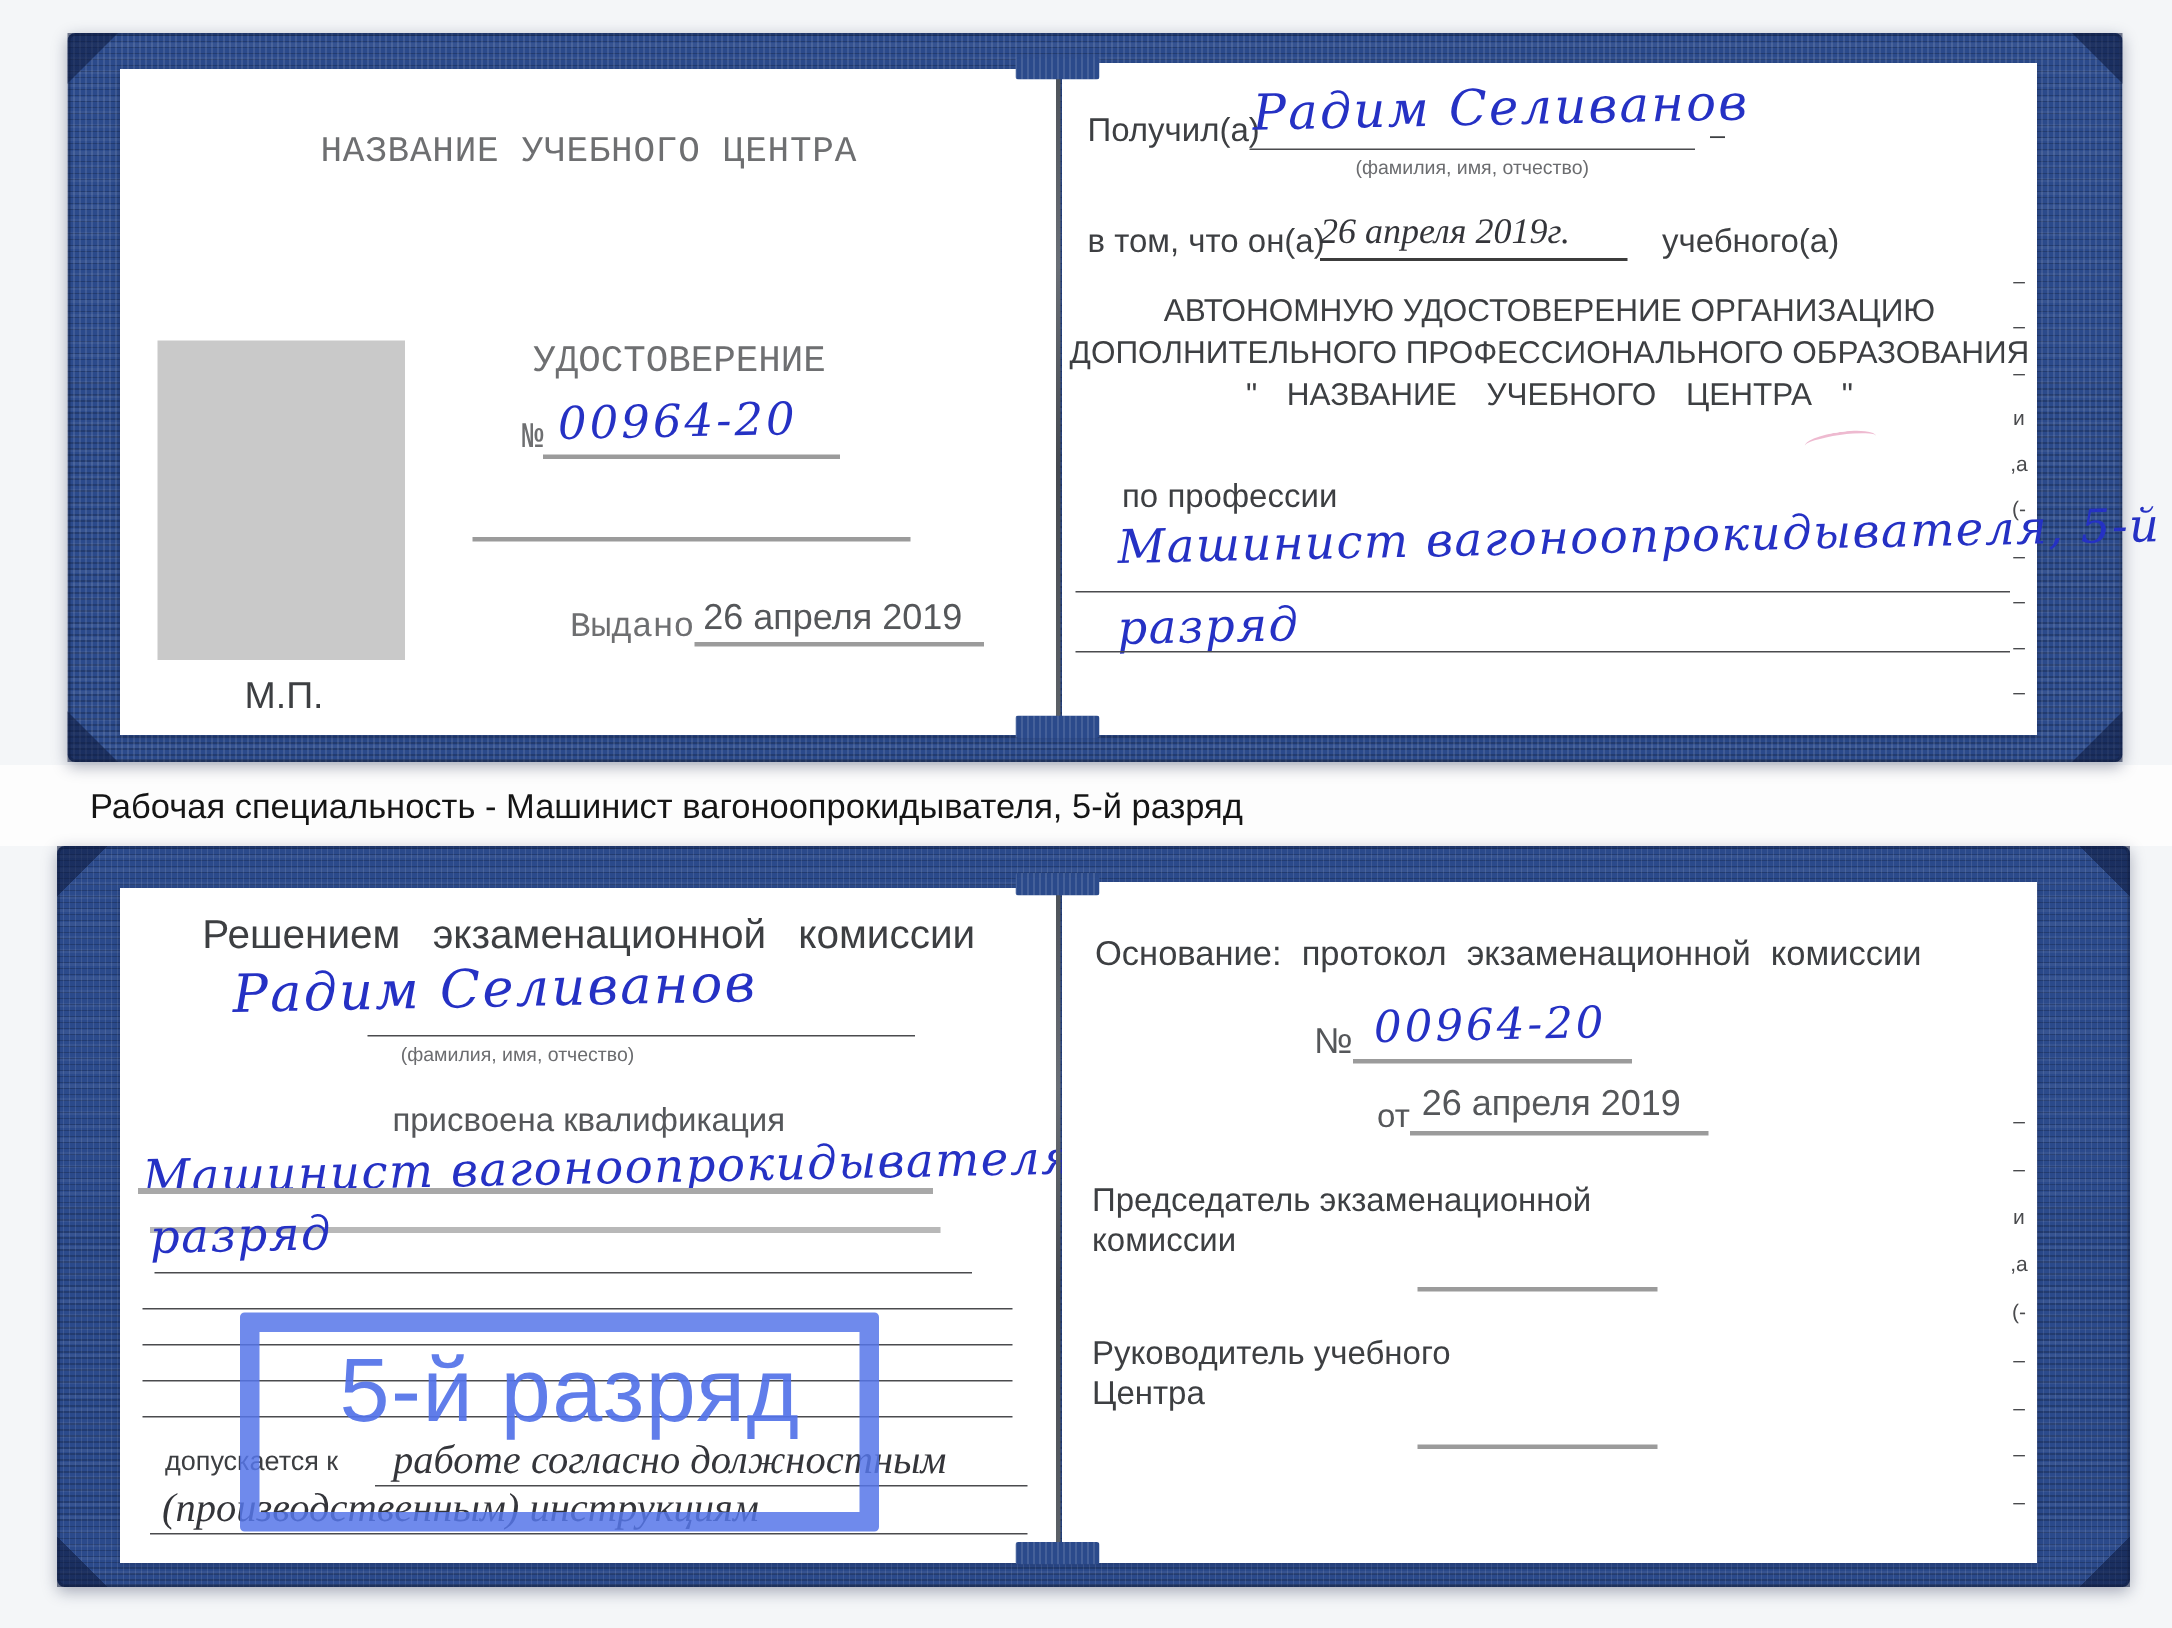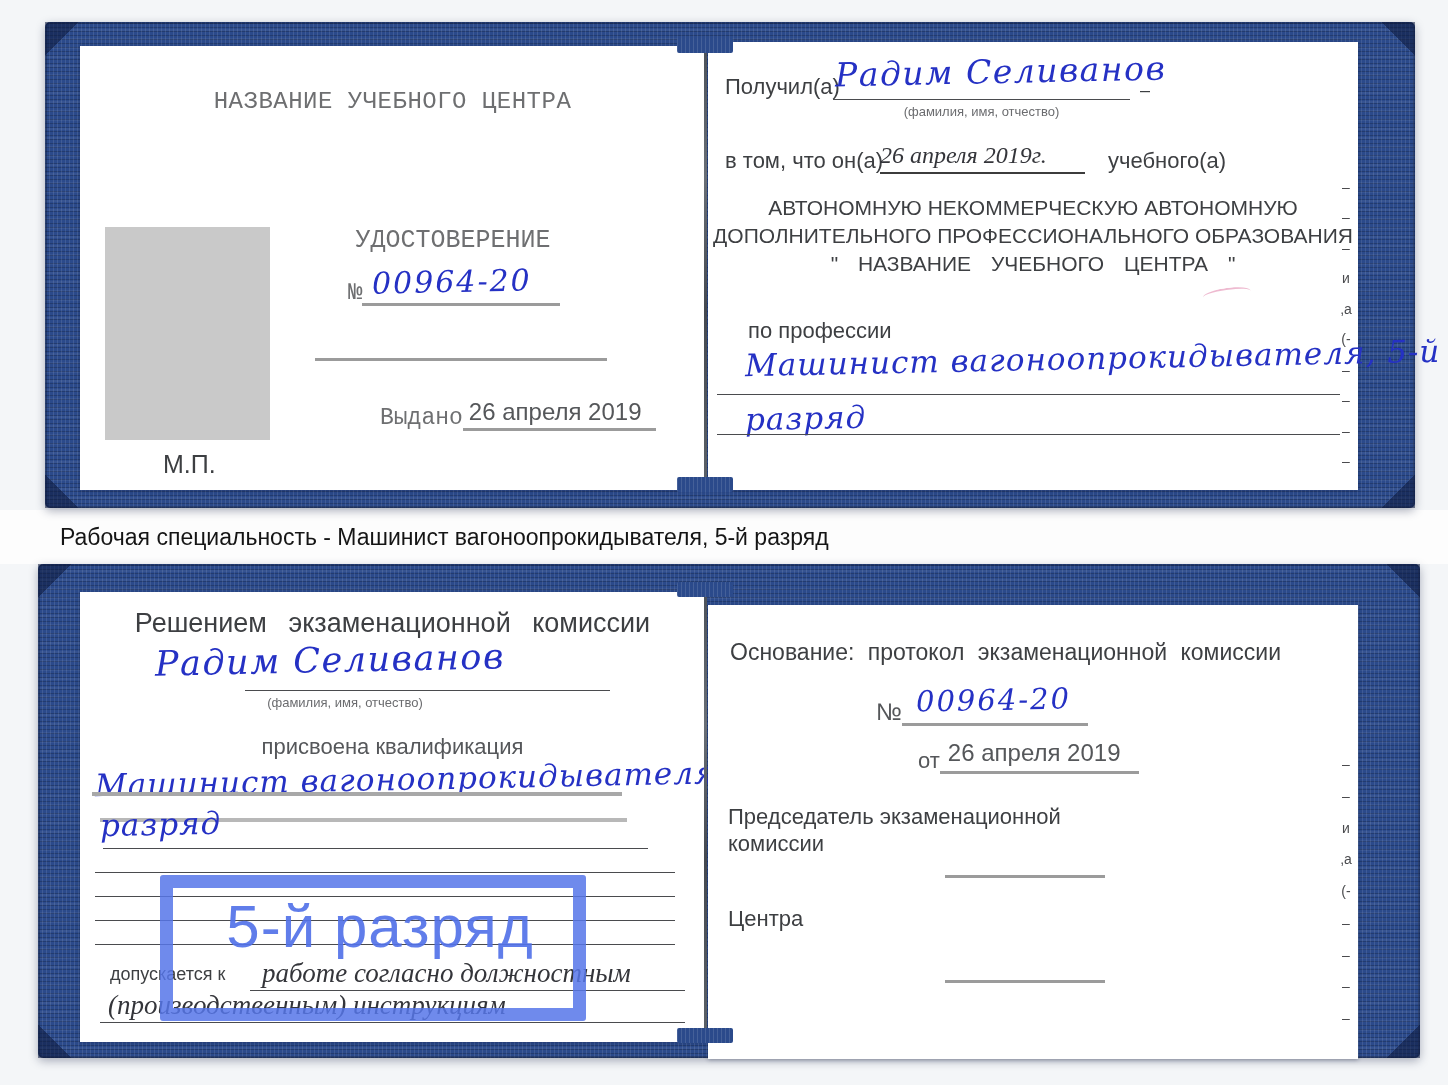--- a/index.html
+++ b/index.html
@@ -112,21 +112,21 @@
     <div class="abs" style="left:127px;top:10px;"><span class="hand" style="font-size:33px;letter-spacing:1.5px;">Радим Селиванов</span></div>
     <div class="ln ln-thin" style="left:125px;top:57px;width:297px;"></div>
     <div class="abs print-dark" style="left:432px;top:38px;font-size:18px;">–</div>
     <div class="abs hint" style="left:125px;top:62px;width:297px;">(фамилия, имя, отчество)</div>
 
     <div class="abs print-dark" style="left:17px;top:106px;font-size:22px;">в том, что он(а)</div>
     <div class="abs" style="left:172px;top:100px;border-bottom:2px solid #3c3c3c;width:205px;padding-bottom:3px;"><span class="ital" style="font-size:24px;">26 апреля 2019г.</span></div>
     <div class="abs print-dark" style="left:400px;top:106px;font-size:22px;">учебного(а)</div>
 
     <div class="abs print-dark" style="left:0;top:152px;width:100%;text-align:center;font-size:21px;line-height:28px;">
-      <div>АВТОНОМНУЮ НЕКОММЕРЧЕСКУЮ АВТОНОМНУЮ</div>
+      <div>АВТОНОМНУЮ УДОСТОВЕРЕНИЕ ОРГАНИЗАЦИЮ</div>
       <div>ДОПОЛНИТЕЛЬНОГО ПРОФЕССИОНАЛЬНОГО ОБРАЗОВАНИЯ</div>
       <div style="word-spacing:14px;">" НАЗВАНИЕ УЧЕБНОГО ЦЕНТРА "</div>
     </div>
 
     <div class="smudge" style="left:495px;top:246px;"></div>
 
     <div class="abs print-dark" style="left:40px;top:276px;font-size:22px;">по профессии</div>
     <div class="abs" style="left:37px;top:298px;"><span class="hand" style="font-size:31px;letter-spacing:1px;">Машинист вагоноопрокидывателя, 5-й</span></div>
     <div class="ln ln-thin" style="left:9px;top:352px;width:623px;"></div>
     <div class="abs" style="left:37px;top:358px;"><span class="hand" style="font-size:31px;letter-spacing:1px;">разряд</span></div>
@@ -179,34 +179,35 @@
     <div class="stamp-box" style="left:80px;top:283px;width:400px;height:120px;"></div>
     <div class="stamp-text" style="left:85px;top:300px;width:430px;">5-й разряд</div>
 
     <div class="abs print-dark" style="left:30px;top:372px;font-size:18px;">допускается к</div>
     <div class="abs" style="left:182px;top:366px;"><span class="ital" style="font-size:27px;text-align:center;">работе согласно должностным</span></div>
     <div class="ln ln-thin" style="left:170px;top:398px;width:435px;"></div>
     <div class="abs" style="left:28px;top:398px;"><span class="ital" style="font-size:27px;">(производственным) инструкциям</span></div>
     <div class="ln ln-thin" style="left:20px;top:430px;width:585px;"></div>
   </div>
 
-  <div class="page" style="left:670px;top:24px;width:650px;height:454px;margin-top:17px;">
+  <div class="page" style="left:670px;top:24px;width:650px;height:454px;">
     <div class="abs print-dark" style="left:22px;top:34px;font-size:23px;word-spacing:7px;white-space:nowrap;">Основание: протокол экзаменационной комиссии</div>
     <div class="abs" style="left:168px;top:78px;">
       <span class="print-mid" style="font-size:24px;vertical-align:bottom;">№</span><span style="display:inline-block;border-bottom:3px solid #9b9b9b;width:172px;padding:0 0 6px 14px;"><span class="hand" style="font-size:29px;letter-spacing:2px;">00964-20</span></span>
     </div>
     <div class="abs" style="left:210px;top:134px;">
       <span class="print-mid" style="font-size:22px;vertical-align:bottom;">от</span><span style="display:inline-block;border-bottom:3px solid #9b9b9b;padding:0 18px 4px 8px;"><span class="print-mid" style="font-size:24px;">26 апреля 2019</span></span>
     </div>
     <div class="abs print-dark" style="left:20px;top:198px;font-size:22px;line-height:27px;">
       <div>Председатель экзаменационной</div>
       <div>комиссии</div>
     </div>
     <div class="ln ln-gray" style="left:237px;top:270px;width:160px;"></div>
     <div class="abs print-dark" style="left:20px;top:300px;font-size:22px;line-height:27px;">
+      <div>Руководитель учебного</div>
       <div>Центра</div>
     </div>
     <div class="ln ln-gray" style="left:237px;top:375px;width:160px;"></div>
 
     <div class="edge-col" style="left:628px;top:152px;width:20px;height:268px;">
         <span class="edge-mark">–</span>
         <span class="edge-mark">–</span>
         <span class="edge-mark">и</span>
         <span class="edge-mark">,а</span>
         <span class="edge-mark">(-</span>

